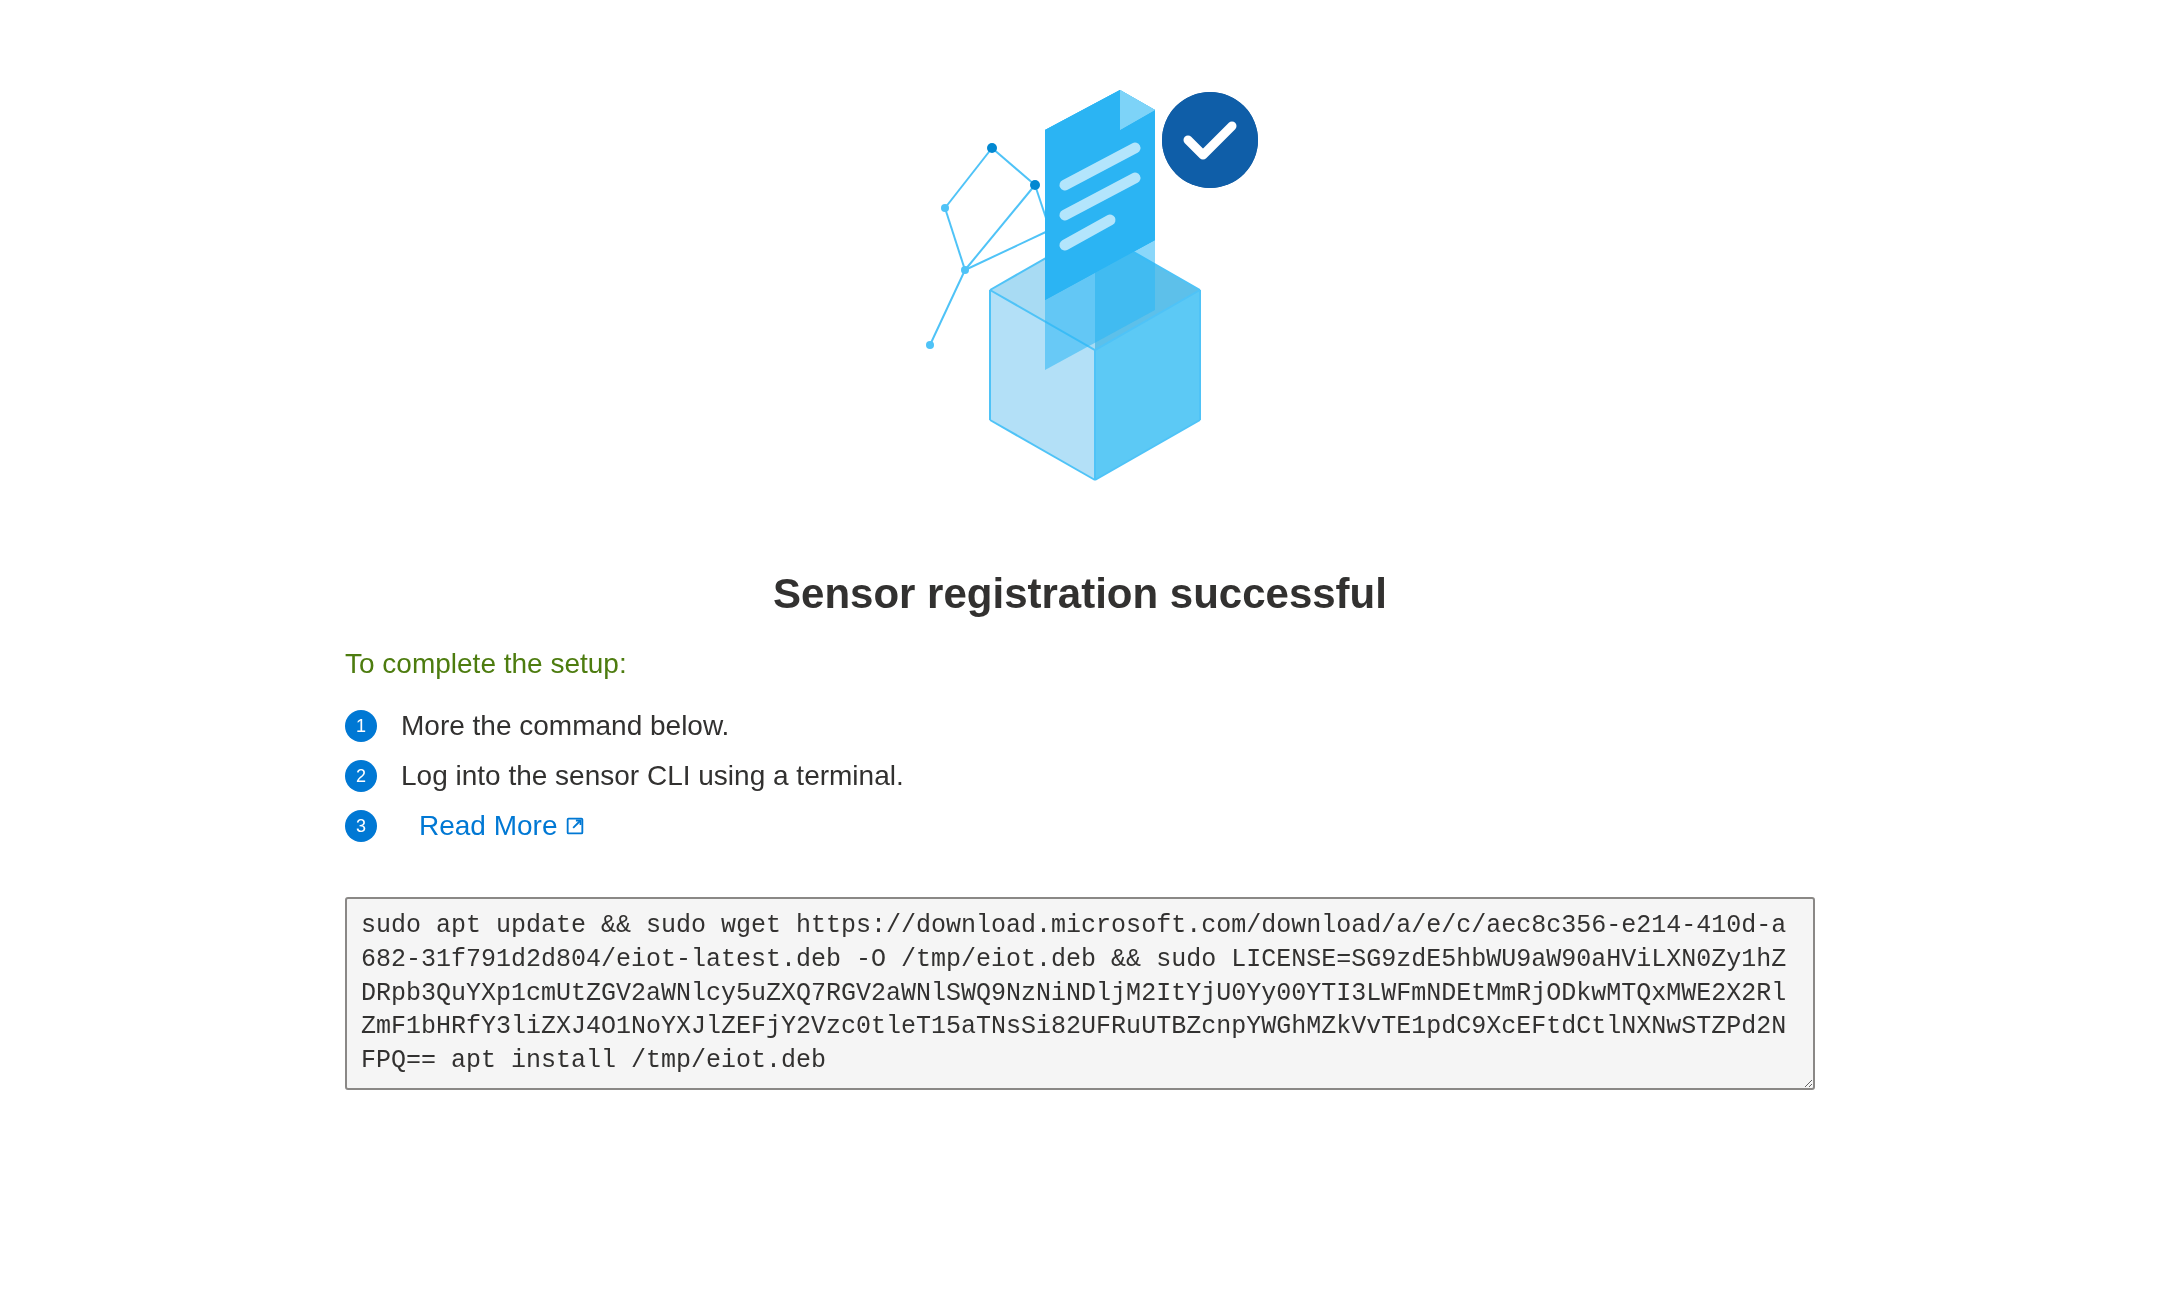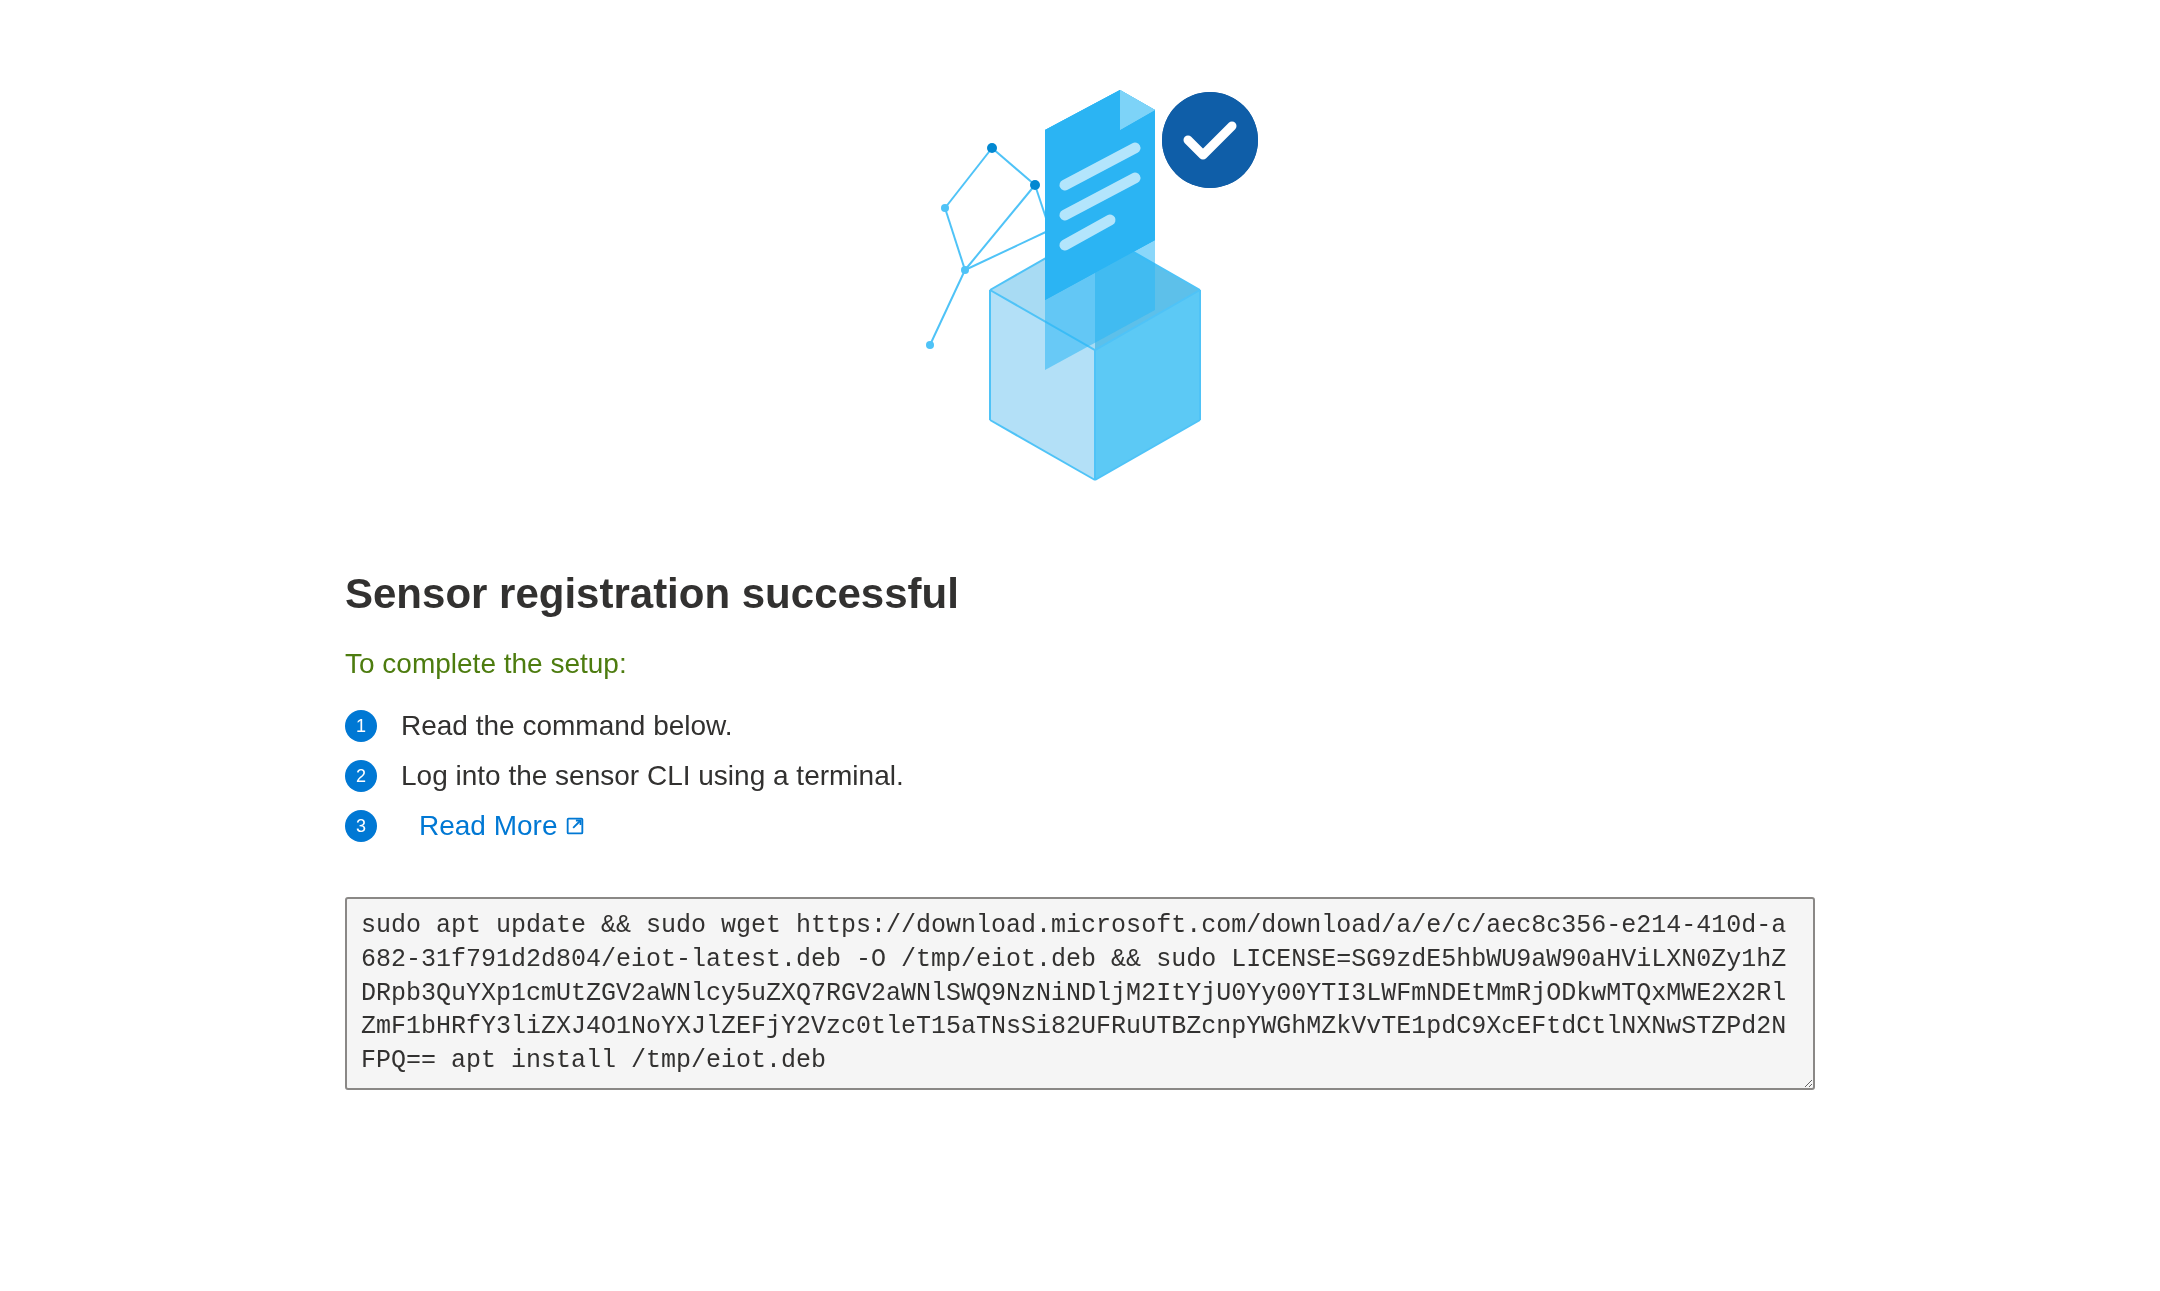--- a/index.html
+++ b/index.html
@@ -26,21 +26,21 @@
       justify-content: center;
       margin-bottom: 80px;
       margin-top: 30px;
     }
     .illustration {
       position: relative;
       width: 420px;
       height: 420px;
     }
     .title {
-      text-align: left;
+      text-align: center;
       font-size: 42px;
       font-weight: 600;
       color: #323130;
       margin-bottom: 30px;
     }
     .subtitle {
       font-size: 28px;
       color: #4d7c0f;
       margin-bottom: 30px;
       font-weight: 400;
@@ -170,21 +170,21 @@
     </div>
   </div>
 
   <h1 class="title">Sensor registration successful</h1>
 
   <p class="subtitle">To complete the setup:</p>
 
   <ol class="steps">
     <li class="step-item">
       <span class="step-number">1</span>
-      <span class="step-text">Read the command below.</span>
+      <span class="step-text">More the command below.</span>
     </li>
     <li class="step-item">
       <span class="step-number">2</span>
       <span class="step-text">Log into the sensor CLI using a terminal.</span>
     </li>
     <li class="step-item">
       <span class="step-number">3</span>
       <a class="read-more-link">
         <span>Read More</span>
         <span class="ext-icon">

